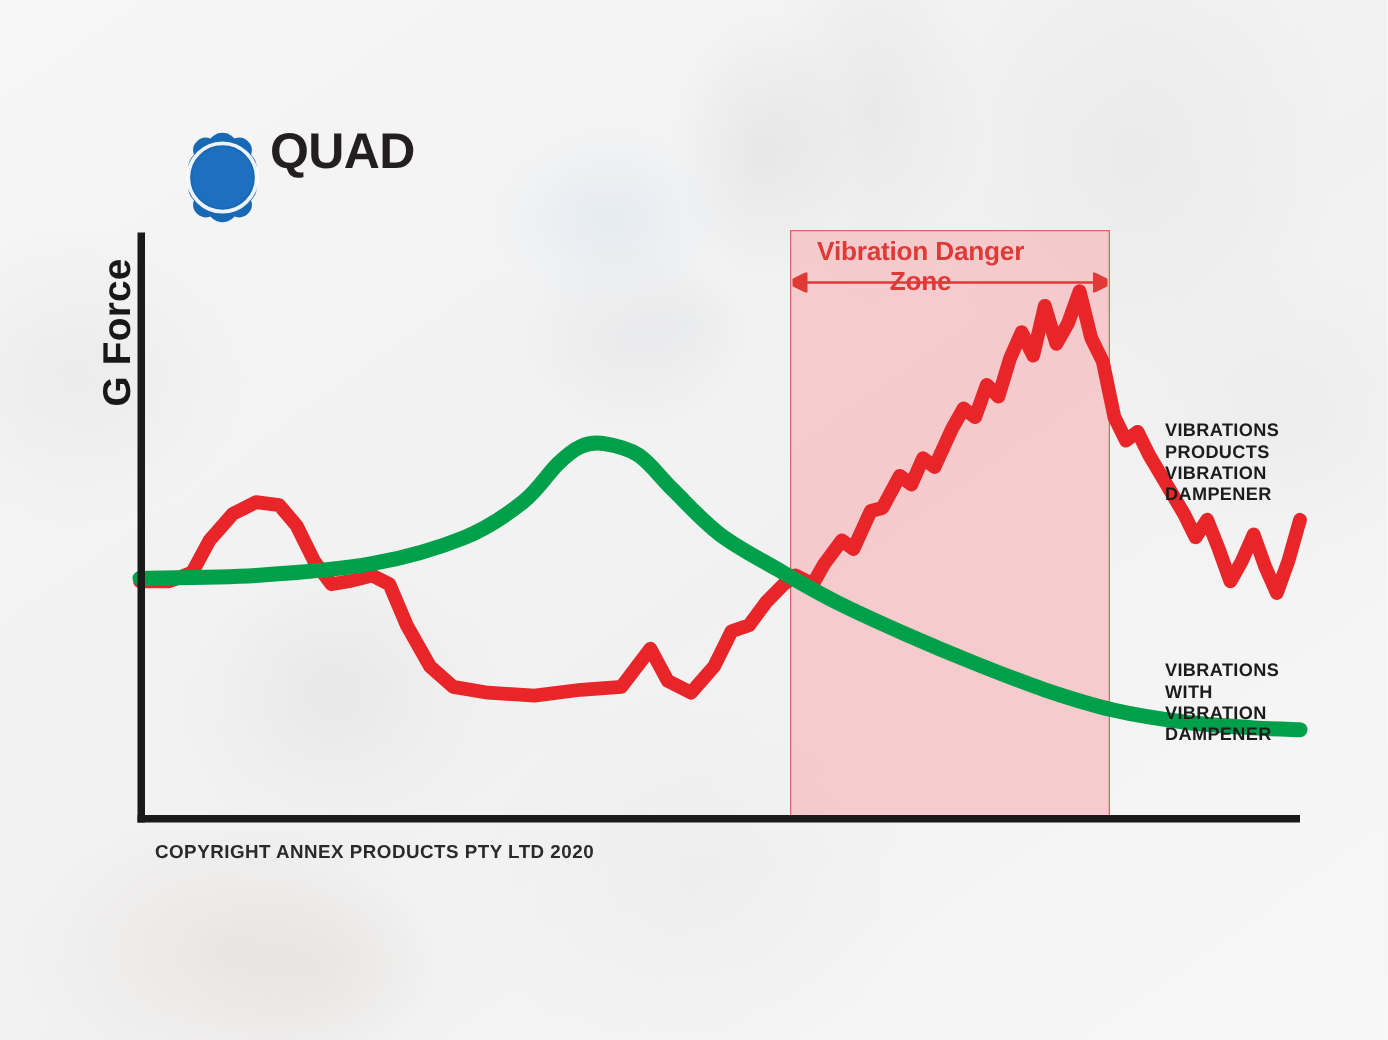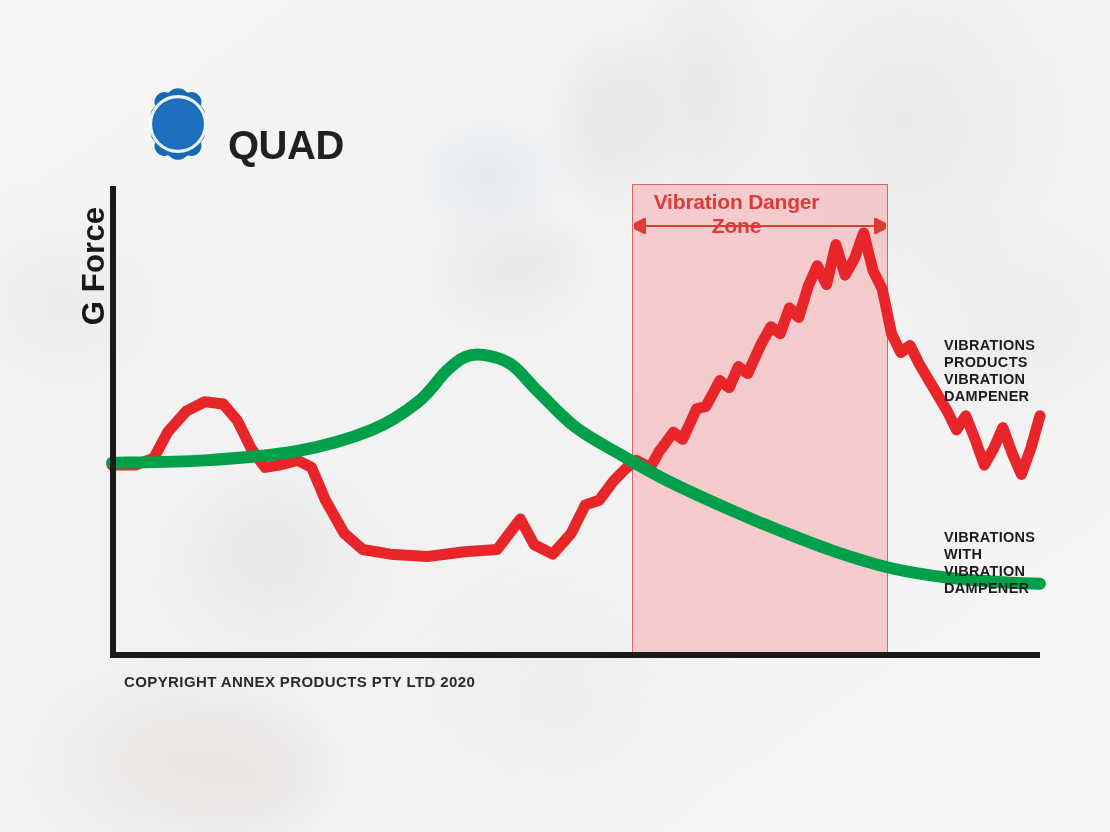--- a/index.html
+++ b/index.html
@@ -42,24 +42,24 @@
   .bg-wash {
     position: absolute;
     inset: 0;
     background: rgba(248,248,248,0.55);
   }
 
   
   .logo {
     position: absolute;
     left: 140px;
-    top: 86px;
+    top: 104px;
     display: flex;
-    align-items: flex-end;
-    gap: 12px;
+    align-items: flex-start;
+    gap: 0;
   }
   .logo-mark { width: 76px; height: 76px; display: block; }
   .logo-type {
     display: flex;
     flex-direction: column;
     line-height: 0.86;
   }
   .logo-word {
     font-family: "Liberation Sans", sans-serif;
     font-weight: bold;
@@ -155,21 +155,20 @@
   }
 
   
   .annot {
     position: absolute;
     font-size: 14.5px;
     font-weight: bold;
     color: #1c1c1c;
     line-height: 1.18;
     letter-spacing: 0.3px;
-    margin-left: 12px;
   }
   .annot-without { left: 932px; top: 337px; }
   .annot-with { left: 932px; top: 529px; }
 
   
   .copyright {
     position: absolute;
     left: 124px;
     top: 673px;
     font-size: 15px;

